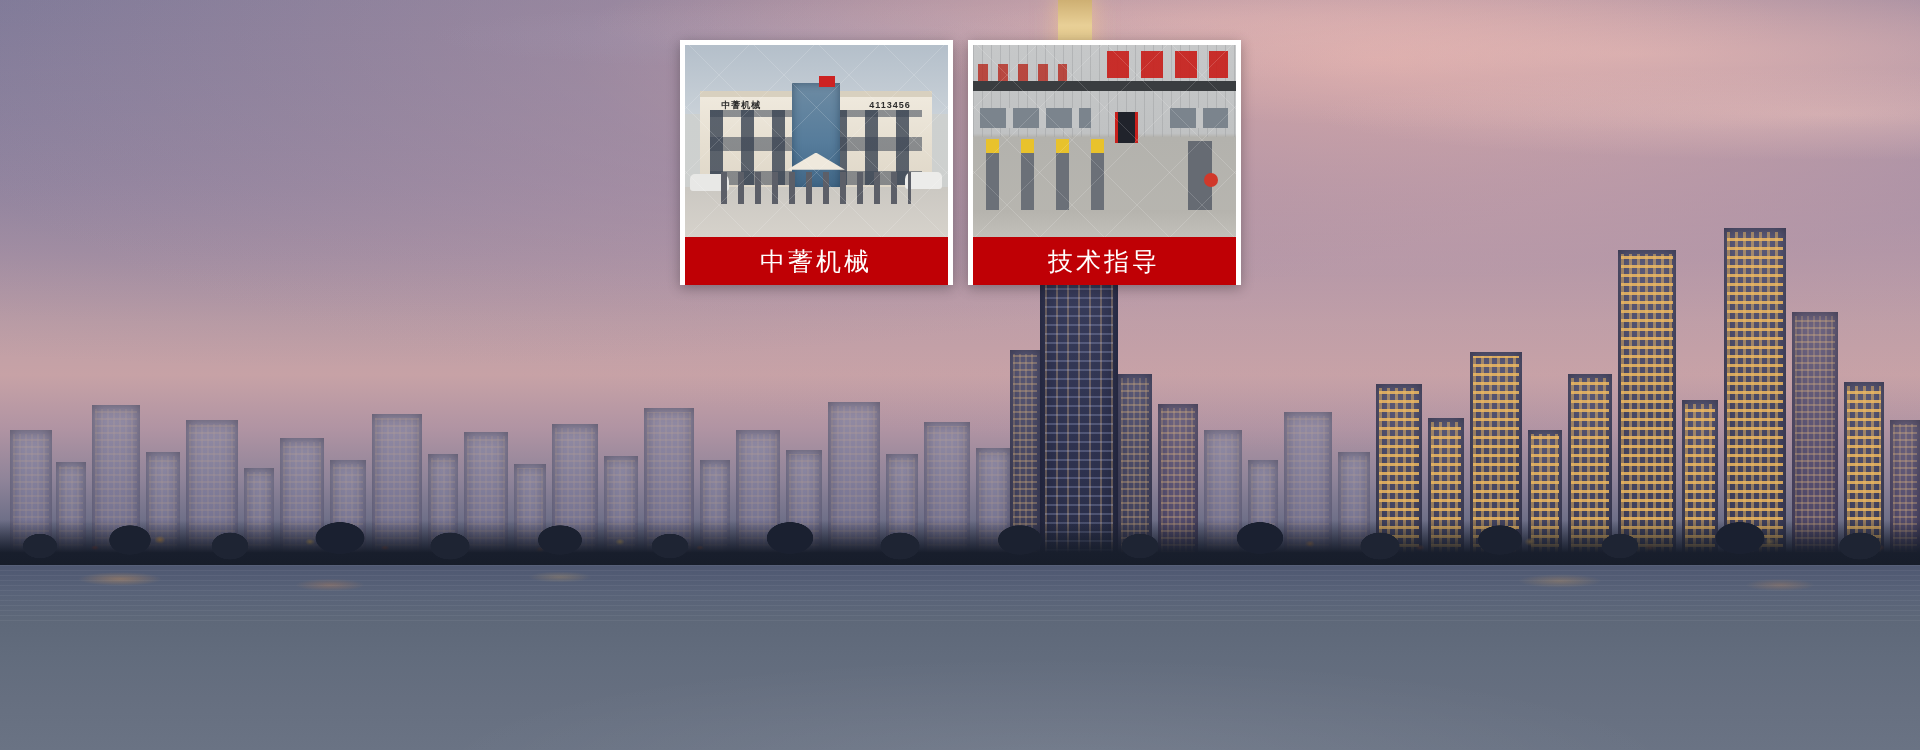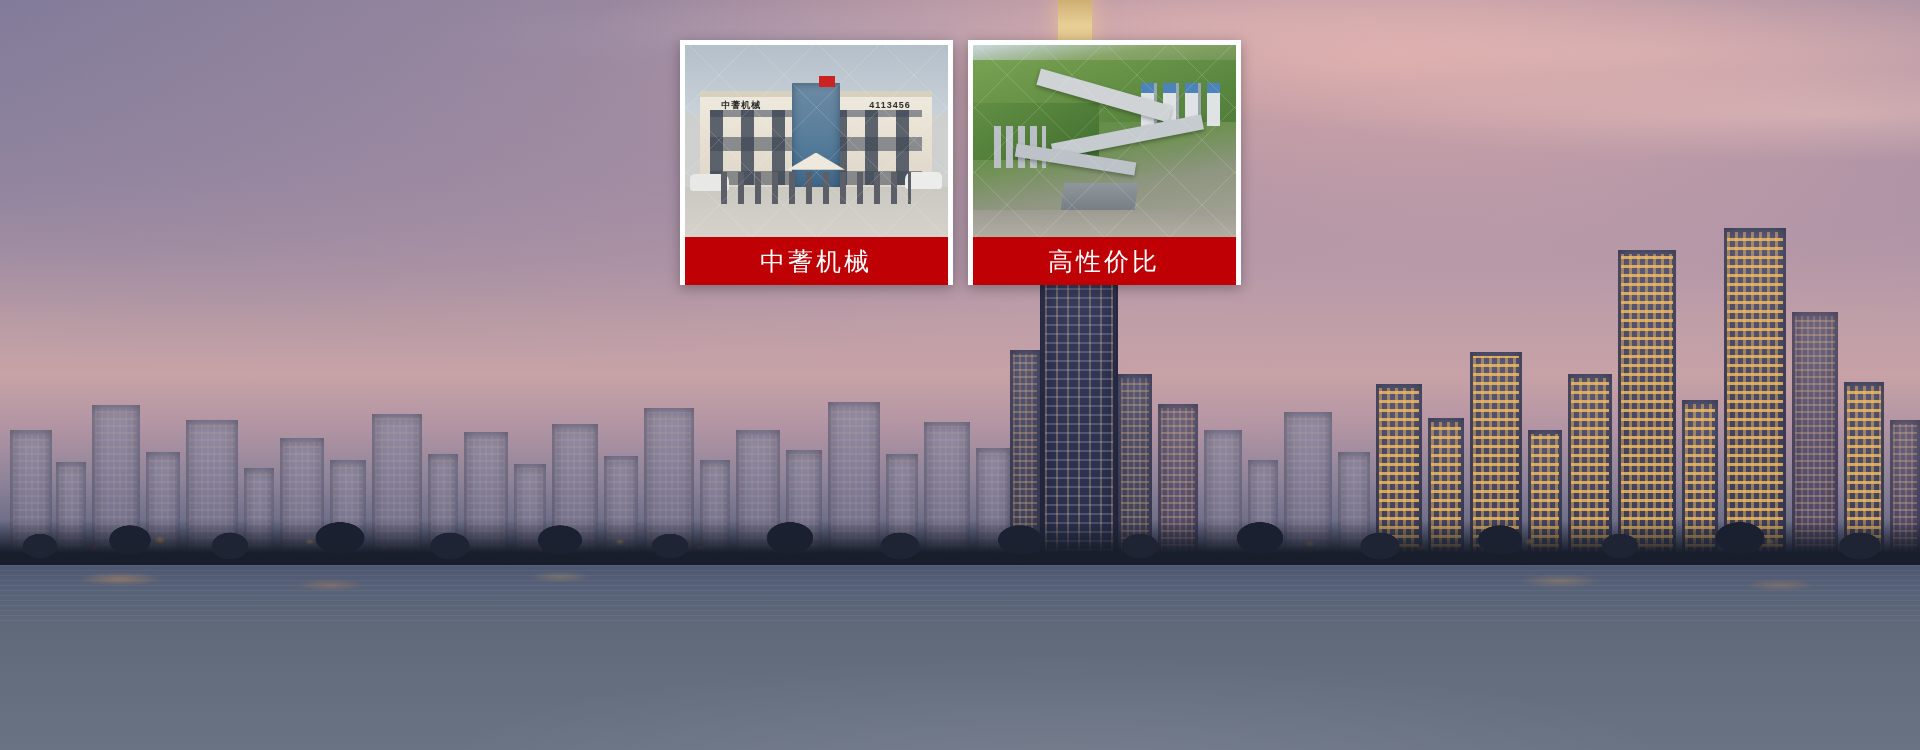--- a/index.html
+++ b/index.html
@@ -425,35 +425,37 @@
             <div class="ground"></div>
             <div class="car-l"></div>
             <div class="car-r"></div>
             <div class="staff"></div>
           </div>
           <div class="wm"></div>
         </div>
         <div class="card-caption">中蓍机械</div>
       </div>
 
+
+
       <div class="card">
         <div class="card-photo">
-          <div class="ph-plant">
-            <div class="field1"></div>
-            <div class="field2"></div>
-            <div class="silos"></div>
-            <div class="belt1"></div>
-            <div class="belt2"></div>
-            <div class="stacks"></div>
-            <div class="belt3"></div>
-            <div class="hall"></div>
-            <div class="yard"></div>
+          <div class="ph-factory">
+            <div class="wall"></div>
+            <div class="smalltext"></div>
+            <div class="redtext"></div>
+            <div class="bar"></div>
+            <div class="win"></div>
+            <div class="win2"></div>
+            <div class="door"></div>
+            <div class="yard2"></div>
+            <div class="workers"></div>
+            <div class="helmets"></div>
+            <div class="leader"></div>
           </div>
           <div class="wm"></div>
         </div>
-        <div class="card-caption">高性价比</div>
+        <div class="card-caption">技术指导</div>
       </div>
-
-
 
     </div>
   </div>
 </div>
 
 </body></html>

